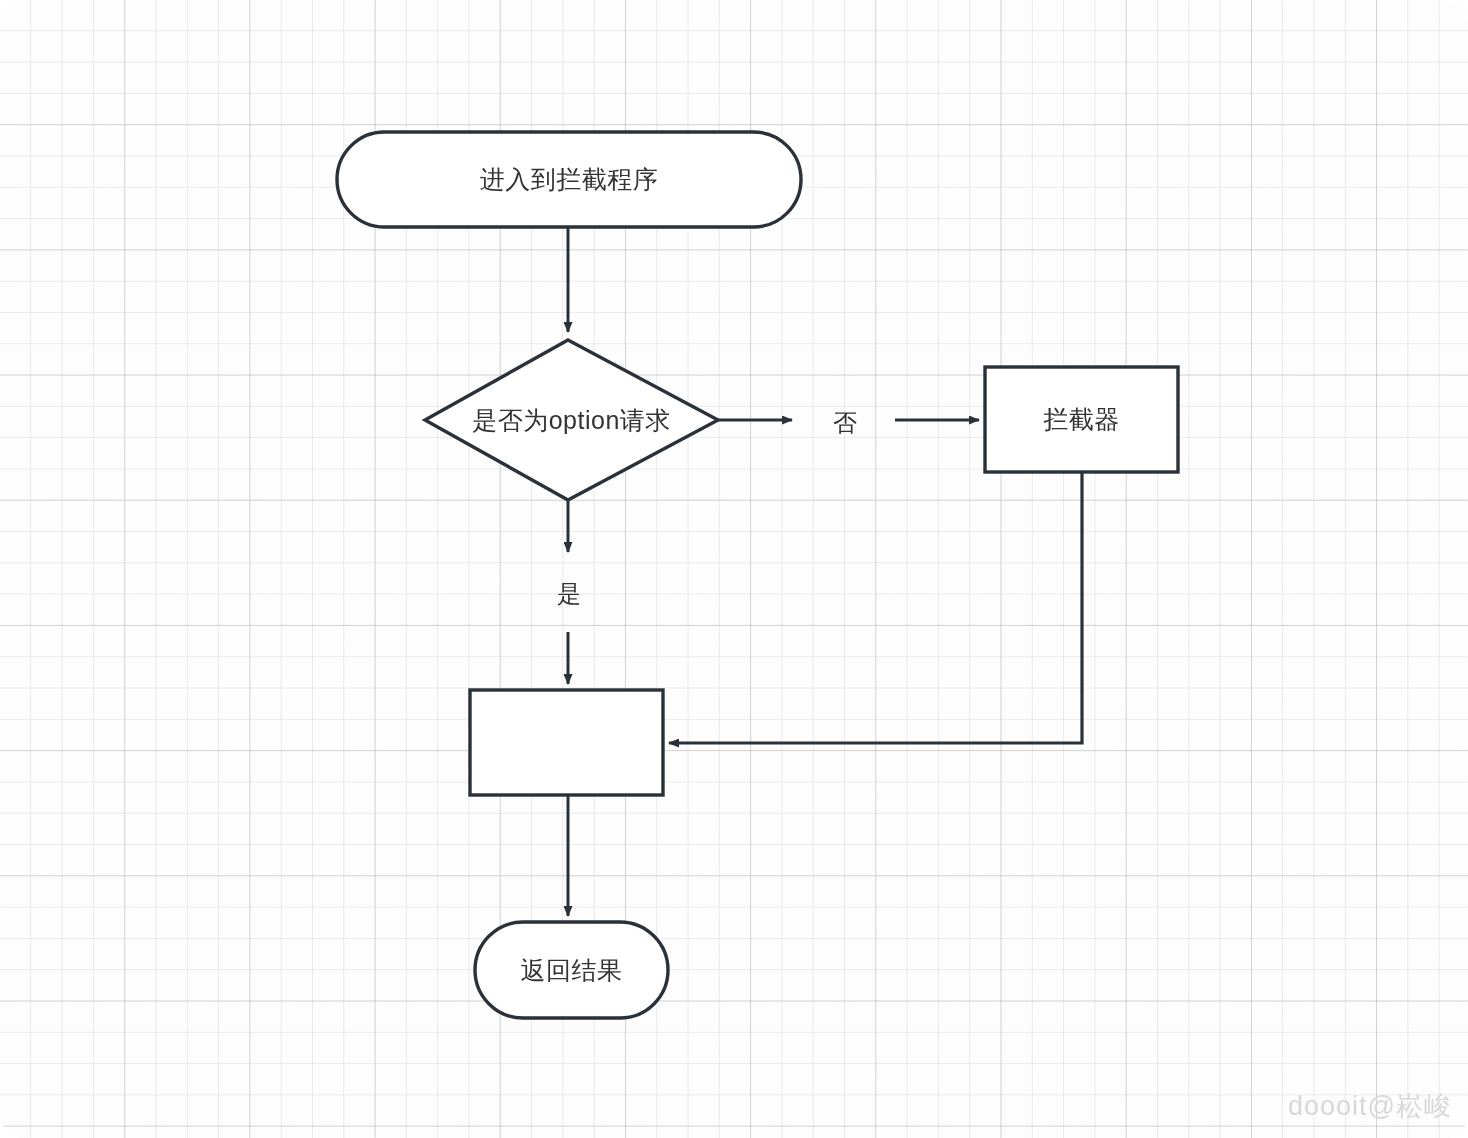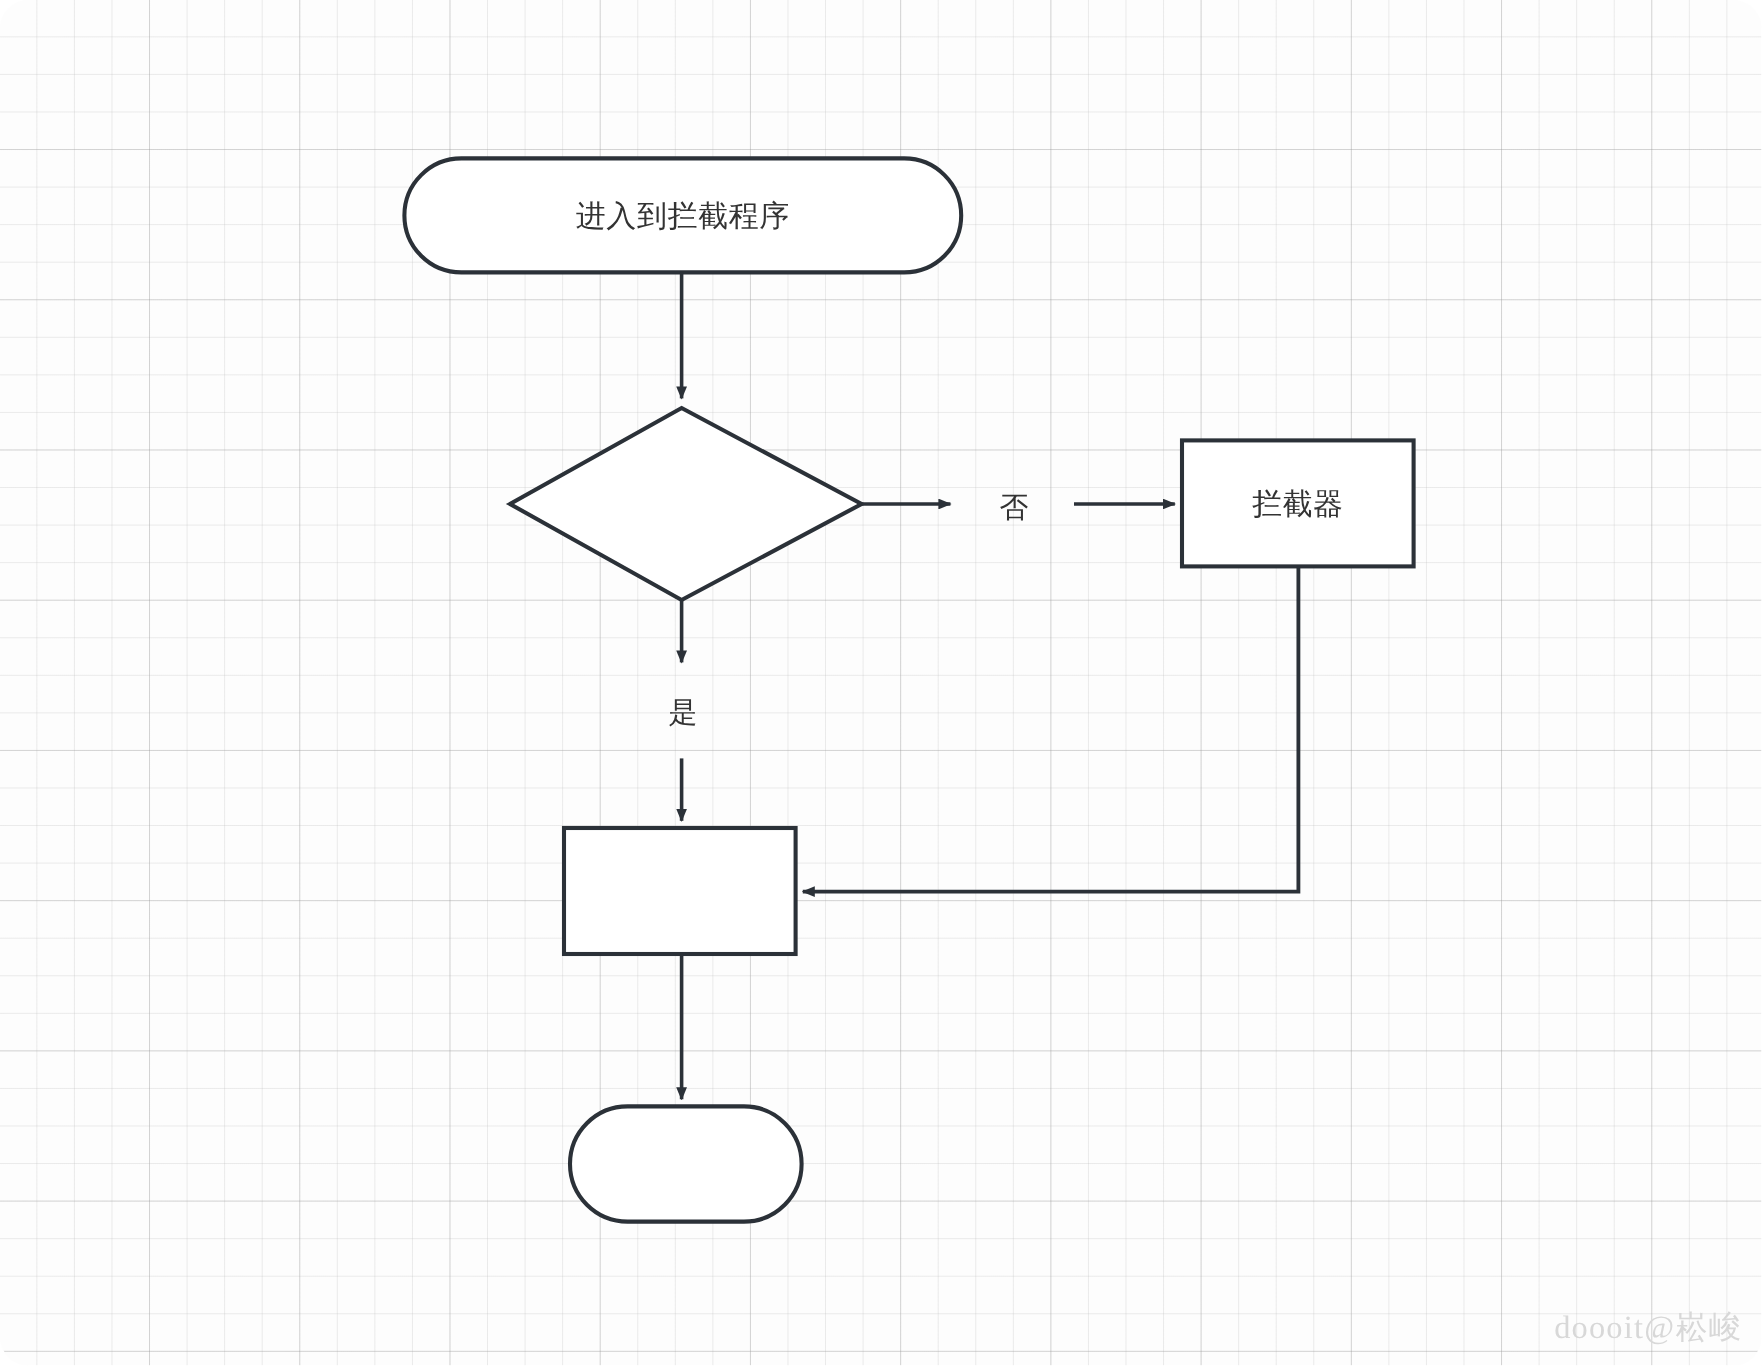--- a/index.html
+++ b/index.html
@@ -51,21 +51,21 @@
     font-size: 24px;
     white-space: nowrap;
     pointer-events: none;
   }
   .watermark {
     position: absolute;
     right: 16px;
     bottom: 14px;
     color: #d8d8d8;
     font-size: 27px;
-    font-family: Liberation Serif, serif;
+    font-family: Liberation Sans, sans-serif;
     letter-spacing: 1px;
     user-select: none;
   }
 </style>
 </head>
 <body>
 
 <div id="canvas">
 
   <svg id="diagram-svg" viewBox="0 0 1468 1138" xmlns="http://www.w3.org/2000/svg">
@@ -97,26 +97,32 @@
 
     <path d="M1082,472 L1082,743 L669,743" fill="none" stroke="#2b3138" stroke-width="3.2" stroke-linejoin="miter" marker-end="url(#arrowhead)"></path>
 
     <path d="M568,795 L568,916" fill="none" stroke="#2b3138" stroke-width="3" marker-end="url(#arrowhead)"></path>
   </svg>
 
   <div class="node-label" style="left:337px; top:132px; width:464px; height:95px;">
     <span>进入到拦截程序</span>
   </div>
 
+  <div class="node-label" style="left:425px; top:390px; width:293px; height:60px;">
+    <span>是否为option请求</span>
+  </div>
 
   <div class="node-label" style="left:985px; top:367px; width:193px; height:105px;text-align:right;">
     <span>拦截器</span>
   </div>
 
 
+  <div class="node-label" style="left:475px; top:922px; width:193px; height:96px;">
+    <span>返回结果</span>
+  </div>
 
   <div class="edge-label" style="left:833px; top:407px;">
     <span>否</span>
   </div>
 
   <div class="edge-label" style="left:557px; top:578px;">
     <span>是</span>
   </div>
 
   <div class="watermark">

